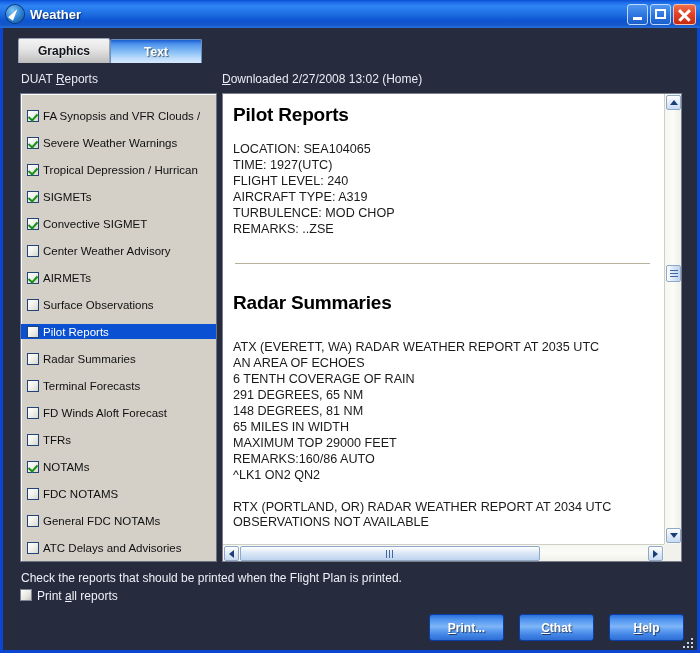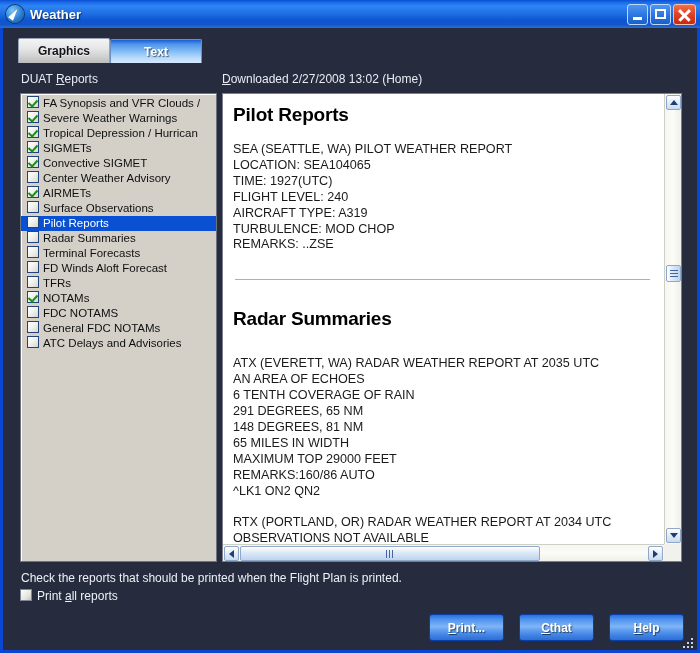--- a/index.html
+++ b/index.html
@@ -178,26 +178,27 @@
     width: 197px; height: 469px;
     box-sizing: border-box;
     background: #d4d0c8;
     border: 1px solid #6b7385;
     box-shadow: inset 1px 1px 0 #ffffff;
     overflow: hidden;
     padding-top: 2px;
   }
   .list-item {
     display: flex;
-    align-items: flex-start;
+    align-items: center;
     height: 15px;
     padding-left: 6px;
     cursor: default;
     white-space: nowrap;
     overflow: hidden;
+    margin-top: 12px;
   }
   .list-item.selected {
     background: #0a50d2;
   }
   .cbx {
     width: 12px; height: 12px;
     min-width: 12px;
     box-sizing: border-box;
     border: 1px solid #22447a;
     background: linear-gradient(135deg, #ffffff 0%, #f2f2ee 45%, #d8d8d0 100%);
@@ -515,21 +516,20 @@
       <div class="list-item">
         <span class="cbx"></span>
         <span class="li-text">ATC Delays and Advisories</span>
       </div>
     </div>
 
   <div class="doc-frame">
     <div class="doc-scrollarea">
       <div class="doc-inner" id="doc-inner">
           <div class="doc-h1">Pilot Reports</div>
-          <div class="doc-line">SEA (SEATTLE, WA) PILOT WEATHER REPORT</div>
           <div class="doc-line">LOCATION: SEA104065</div>
           <div class="doc-line">TIME: 1927(UTC)</div>
           <div class="doc-line">FLIGHT LEVEL: 240</div>
           <div class="doc-line">AIRCRAFT TYPE: A319</div>
           <div class="doc-line">TURBULENCE: MOD CHOP</div>
           <div class="doc-line">REMARKS: ..ZSE</div>
           <hr class="doc-hr">
           <div class="doc-h1 second">Radar Summaries</div>
           <div class="doc-line">ATX (EVERETT, WA) RADAR WEATHER REPORT AT 2035 UTC</div>
           <div class="doc-line">AN AREA OF ECHOES</div>

